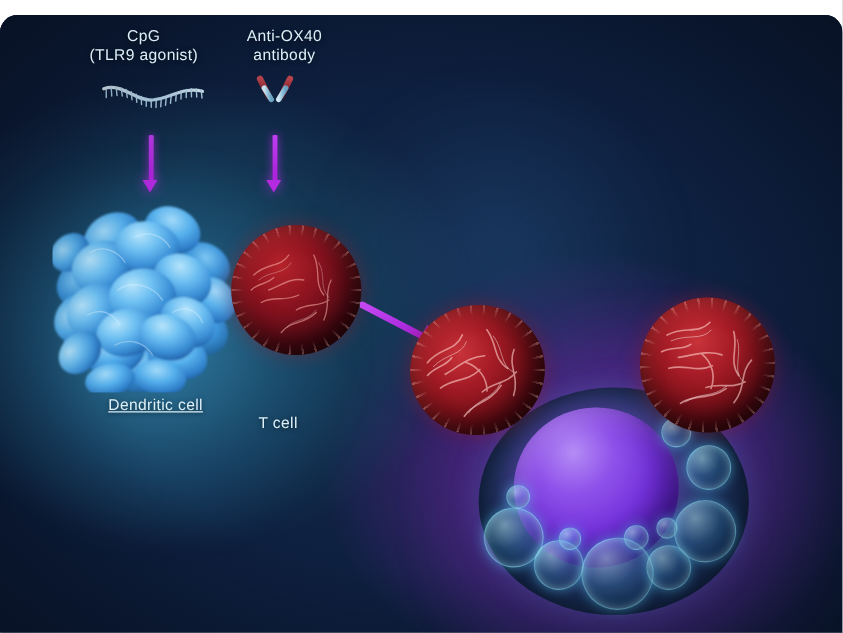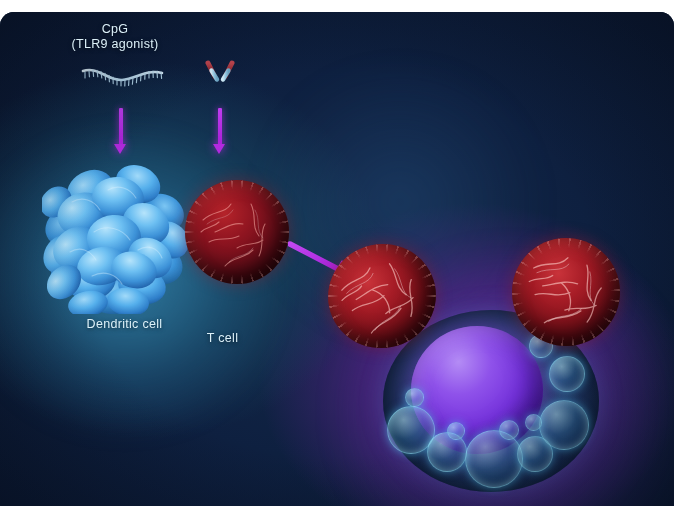--- a/index.html
+++ b/index.html
@@ -28,21 +28,21 @@
     filter:blur(16px);}
   #vignette{position:absolute;inset:0;
     background:radial-gradient(ellipse 78% 78% at 50% 50%,rgba(0,0,0,0) 48%,rgba(4,10,24,.55) 100%);}
 
   
   .label{position:absolute;color:#dcf0f8;font-size:12.5px;letter-spacing:.3px;
          text-align:center;white-space:pre-line;line-height:15px;
          text-shadow:0 1px 4px rgba(0,0,0,.55);}
   #lbl-cpg{left:60px;top:10px;width:110px;}
   #lbl-ox40{left:175px;top:10px;width:105px;}
-  #lbl-dc{left:62px;top:305px;width:125px;}
+  #lbl-dc{left:62px;top:305px;width:125px;text-decoration:underline;}
   #lbl-tc{left:185px;top:319px;width:75px;}
   #lbl-cancer{left:405px;top:478px;width:180px;color:#e2d7f5;}
 
   
   #cpg-mol{position:absolute;left:80px;top:52px;width:85px;height:30px;}
   
   #ab-mol{position:absolute;left:203px;top:48px;width:34px;height:42px;}
 
   
   .arrow-v{position:absolute;width:7px;}
@@ -331,16 +331,18 @@
         <path d="M42,86 C52,76 62,80 72,68"></path>
         <path d="M74,30 C80,42 74,54 84,62"></path>
       </g>
     </svg>
   </div>
 
   <div id="vignette"></div>
 
   <div class="label" id="lbl-cpg">CpG
 (TLR9 agonist)</div>
+  <div class="label" id="lbl-ox40">Anti-OX40
+antibody</div>
   <div class="label" id="lbl-dc">Dendritic cell</div>
   <div class="label" id="lbl-tc">T cell</div>
 
 </div>
 
 </body></html>

